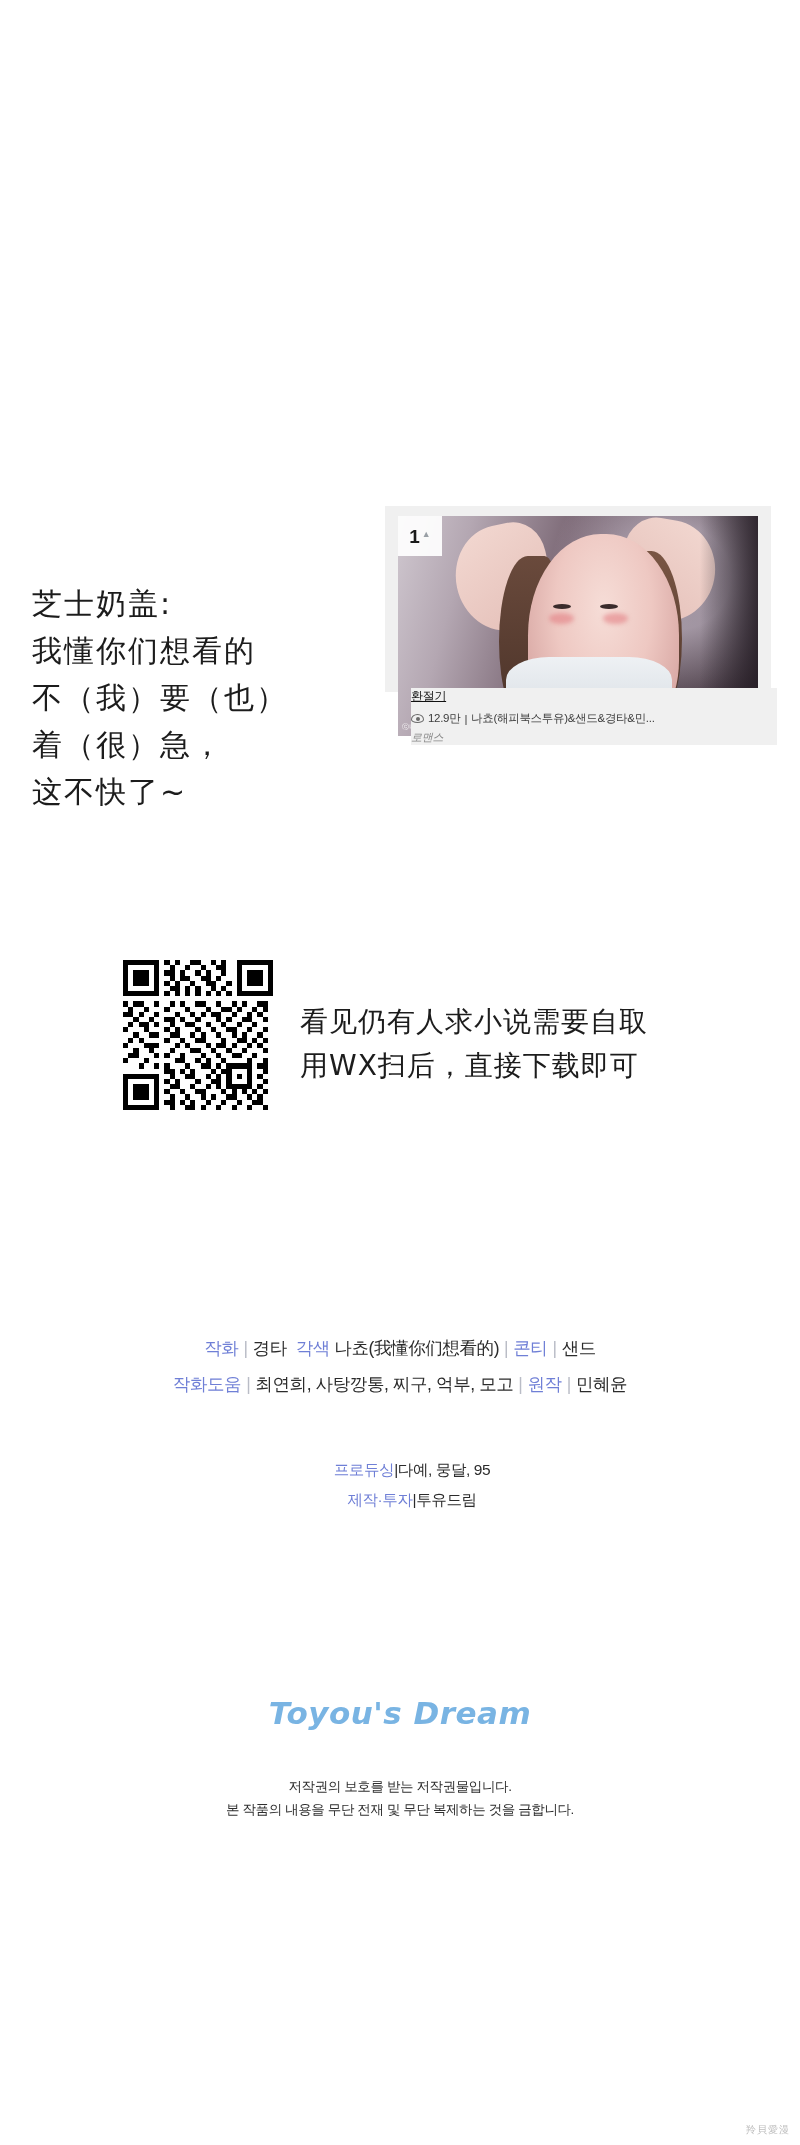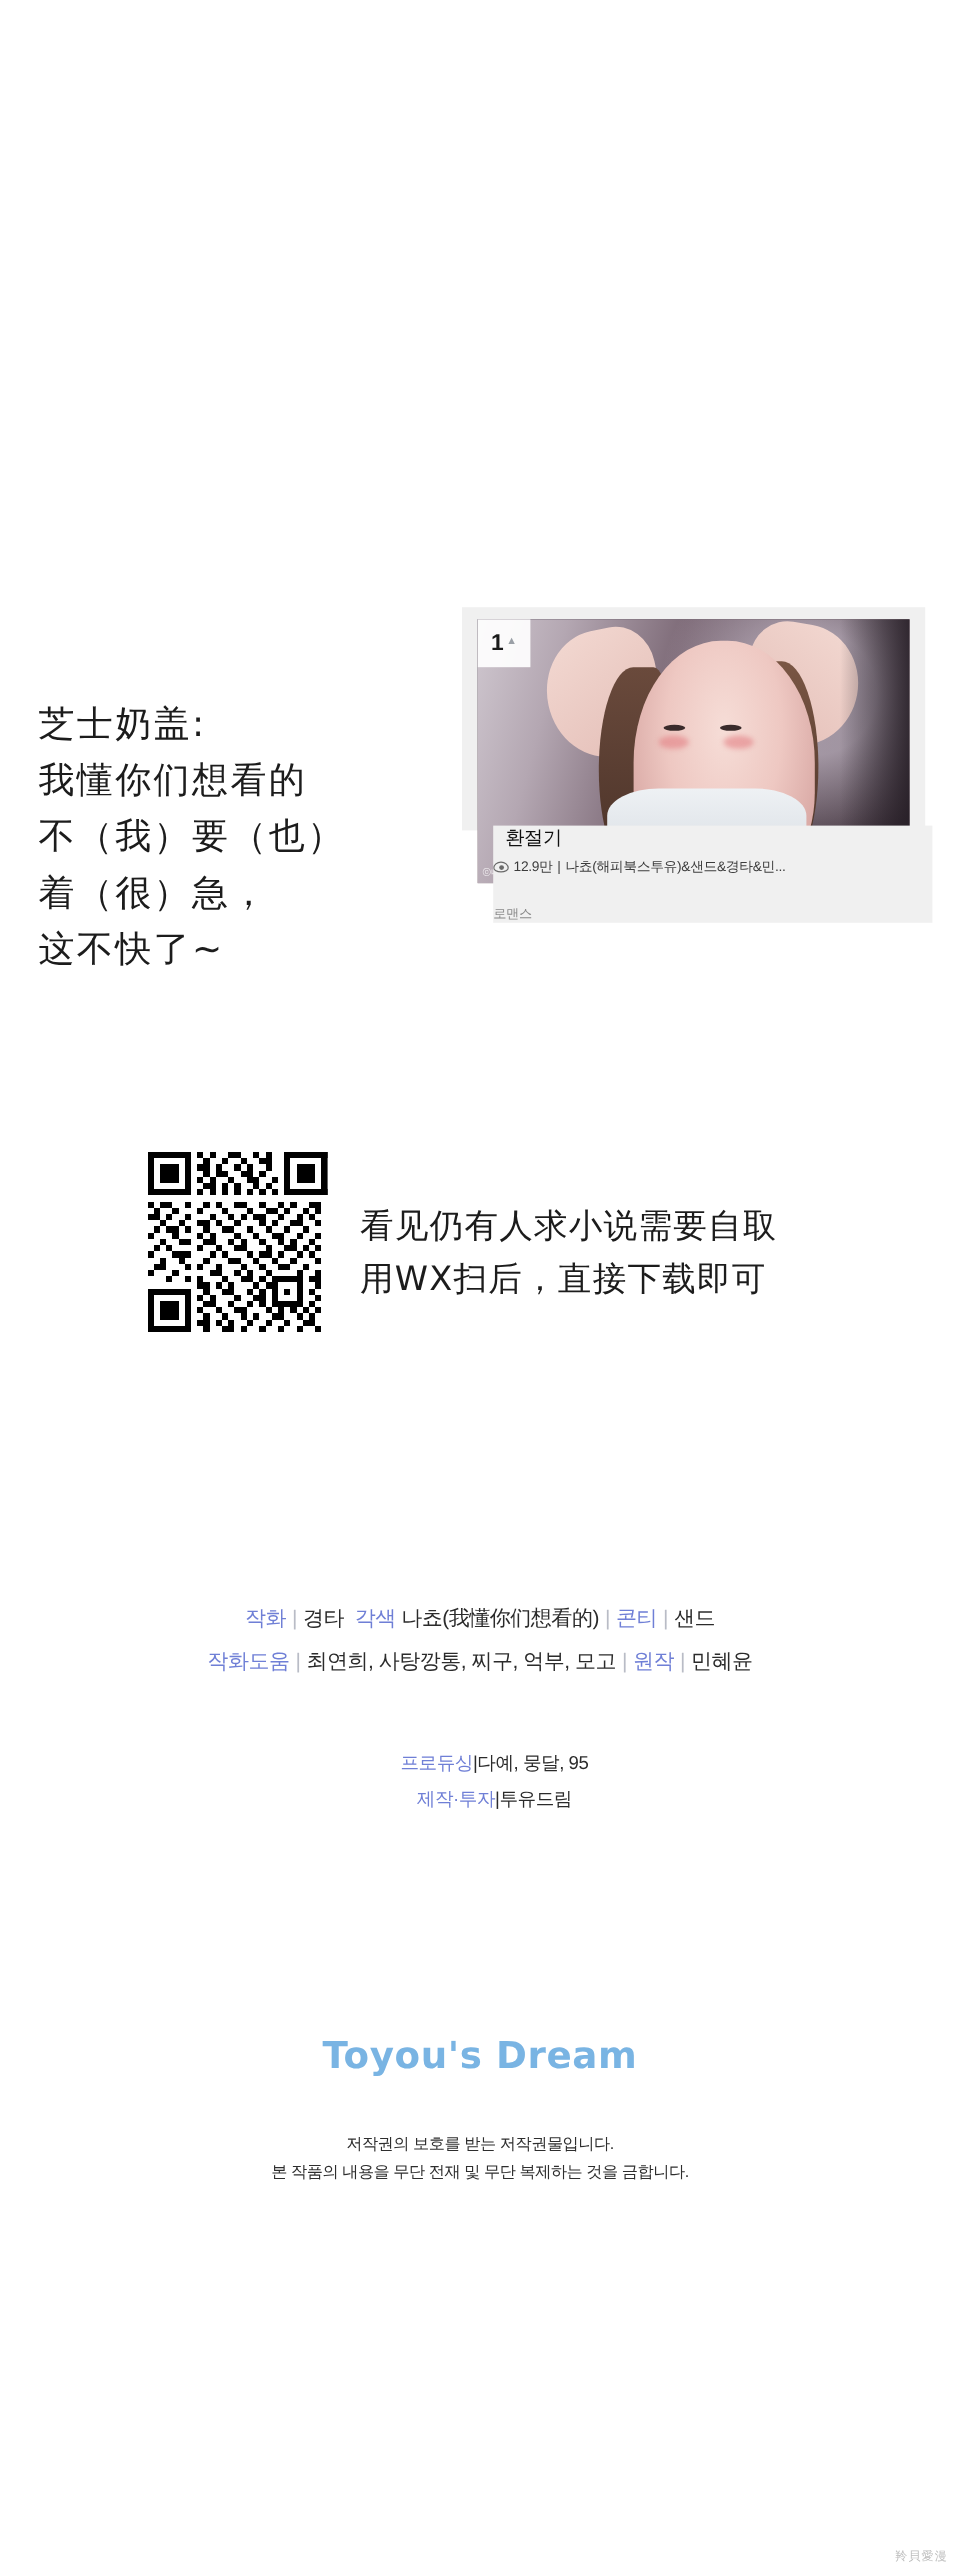--- a/index.html
+++ b/index.html
@@ -202,25 +202,26 @@
   }
 
   .card-meta {
     position: absolute;
     left: 13px;
     top: 172px;
     width: 366px;
     background: #f0f0f0;
   }
   .card-title {
-    font-size: 16px;
+    font-size: 12px;
     color: #111;
     font-weight: 400;
-    margin: 0 0 6px 10px;
+    margin: 0 0 6px 0;
     letter-spacing: -0.3px;
+    text-decoration: underline;
   }
   .card-sub {
     font-size: 11.5px;
     color: #3c3c3c;
     display: flex;
     align-items: center;
     gap: 4px;
     letter-spacing: -0.3px;
     white-space: nowrap;
     overflow: hidden;
@@ -242,24 +243,25 @@
     content: "";
     position: absolute;
     left: 4.5px;
     top: 2.5px;
     width: 4px;
     height: 4px;
     border-radius: 50%;
     background: #6a6a6a;
   }
   .card-genre {
-    margin-top: 24px;
+    margin-top: 4px;
     font-size: 11px;
     color: #8a8a8a;
     letter-spacing: -0.3px;
+    font-style: italic;
   }
 
   
   .qr {
     position: absolute;
     left: 123px;
     top: 960px;
     width: 150px;
     height: 150px;
     background: #ffffff;
@@ -307,20 +309,21 @@
   }
   .producing .role { color: #6f7fd6; }
 
   
   .brand {
     position: absolute;
     left: 0;
     top: 1695px;
     width: 800px;
     text-align: center;
+    font-style: italic;
   }
   .brand-text {
     display: inline-block;
     color: #79b4e3;
     font-size: 31px;
     font-weight: 700;
     letter-spacing: 0.5px;
     font-family: "DejaVu Sans", sans-serif;
   }
 

